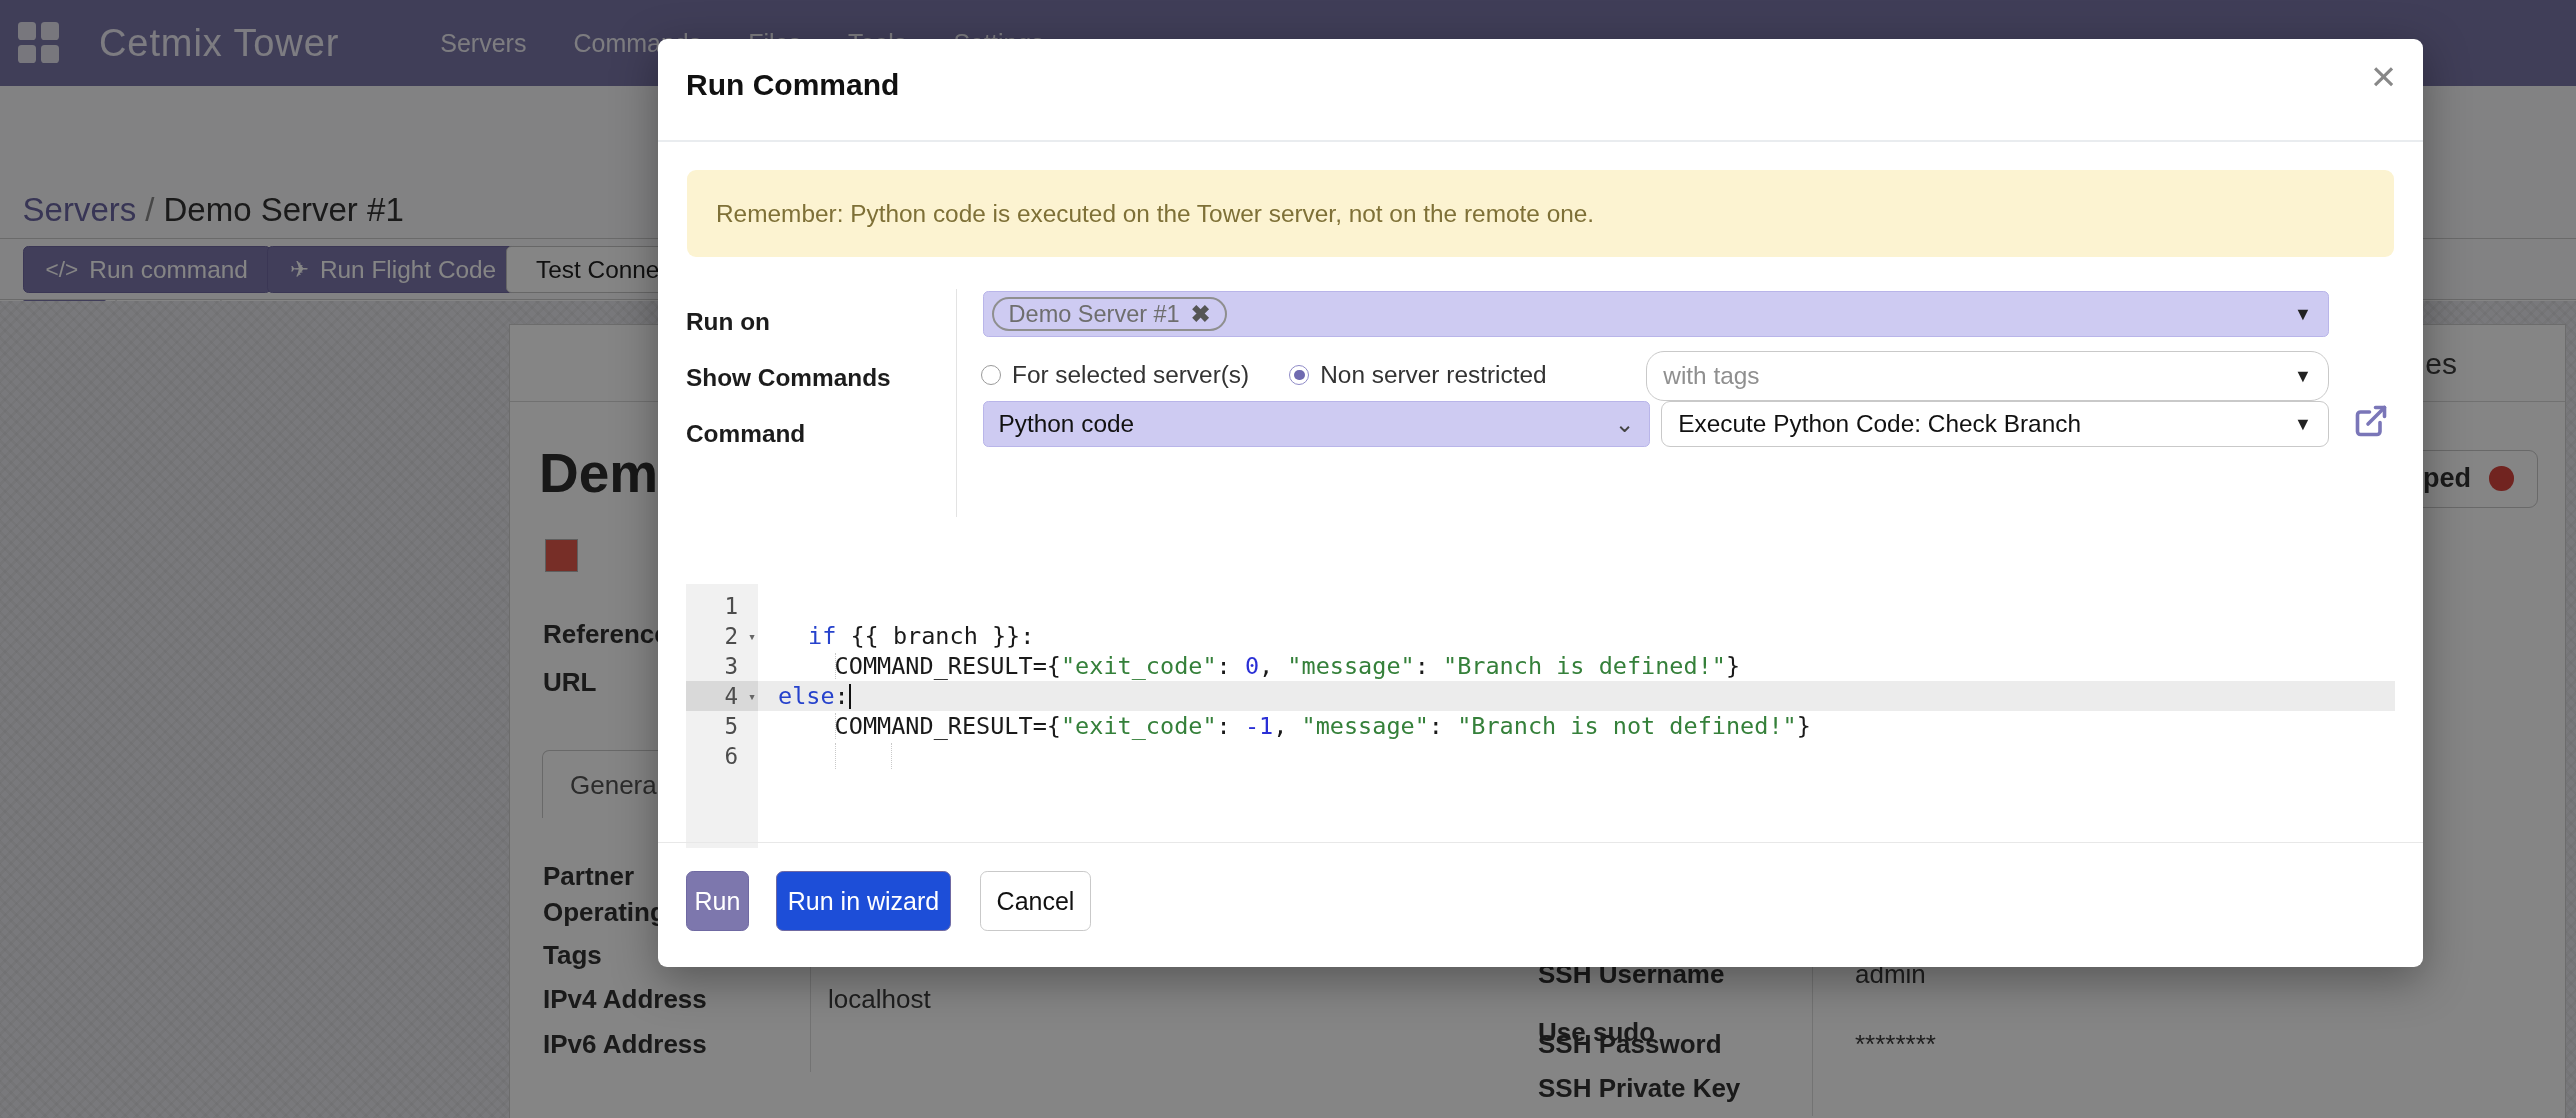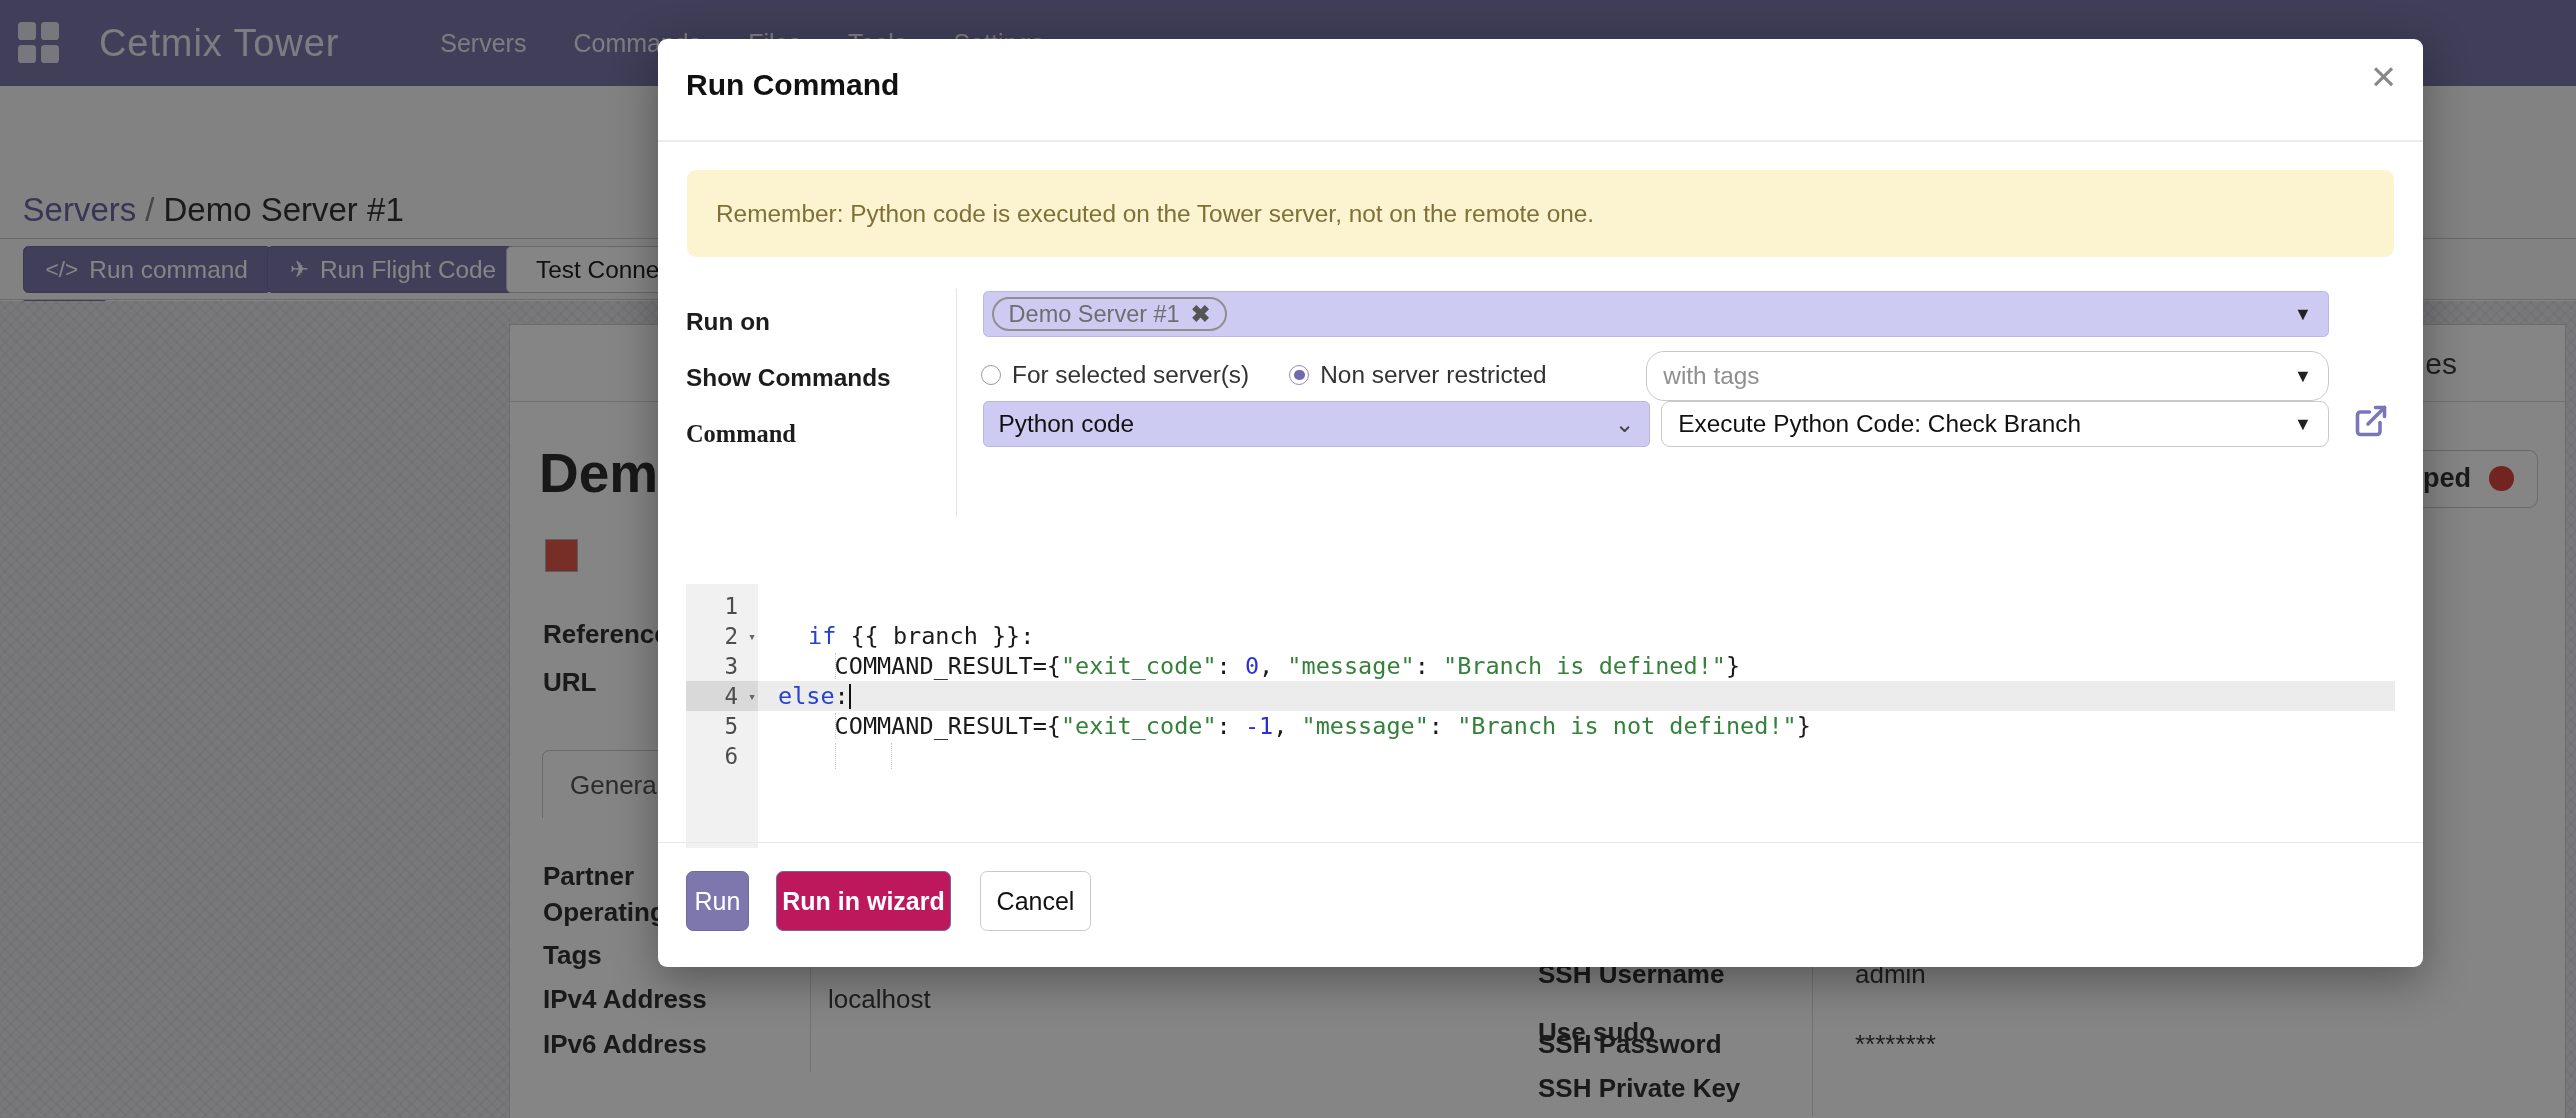--- a/index.html
+++ b/index.html
@@ -119,21 +119,21 @@
             padding-right:20px; line-height:30px; position:relative; }
   .fold { position:absolute; right:1.8px; top:0; font-size:13.5px; color:#666; line-height:30px; cursor:pointer; }
   .ed-code { flex:1; line-height:30px; white-space:pre; padding-left:20px; position:relative; }
   .guide { position:absolute; top:1.8px; height:26px; border-left:0.9px dotted #c9c9c9; }
   .cursor { display:inline-block; width:2.7px; height:25px; background:#111; vertical-align:-4.5px; }
 
   .m-footerline { position:absolute; left:0; top:803px; width:100%; height:0.9px; background:#e8e8e8; }
   .m-btn { position:absolute; top:832px; height:60px; border-radius:7.2px; font-size:25px;
            display:flex; align-items:center; justify-content:center; cursor:pointer; }
   .mb-run    { left:28px;  width:63px;  background:#7d77ad; color:#fff; border:0.9px solid #6f69a2; }
-  .mb-wizard { left:118px; width:175px; background:#be185d; color:#fff; border:0.9px solid #6f69a2;font-weight:bold; }
+  .mb-wizard { left:118px; width:175px; background:#1d4ed8; color:#fff; border:0.9px solid #6f69a2; }
   .mb-cancel { left:322px; width:111px; background:#fff; color:#111; border:0.9px solid #c9c9c9; }
 </style>
 </head>
 <body>
 
 <div class="page">
 
   <div class="topnav">
     <div class="grid-icon">
       <i></i>
@@ -222,21 +222,21 @@
 
 <div class="modal">
   <div class="m-title">Run Command</div>
   <div class="m-close">×</div>
   <div class="m-hr"></div>
 
   <div class="warn">Remember: Python code is executed on the Tower server, not on the remote one.</div>
 
   <div class="fld-label" style="top:269px;">Run on</div>
   <div class="fld-label" style="top:325px;">Show Commands</div>
-  <div class="fld-label" style="top:381px;font-family:Liberation Serif, serif;">Command</div>
+  <div class="fld-label" style="top:381px;">Command</div>
   <div class="m-vline"></div>
 
   <div class="sel sel-lav runon-sel">
     <span class="tag-pill">
       <span>Demo Server #1</span>
       <span class="tag-x">✖</span>
     </span>
     <span class="caret">▼</span>
   </div>
 

